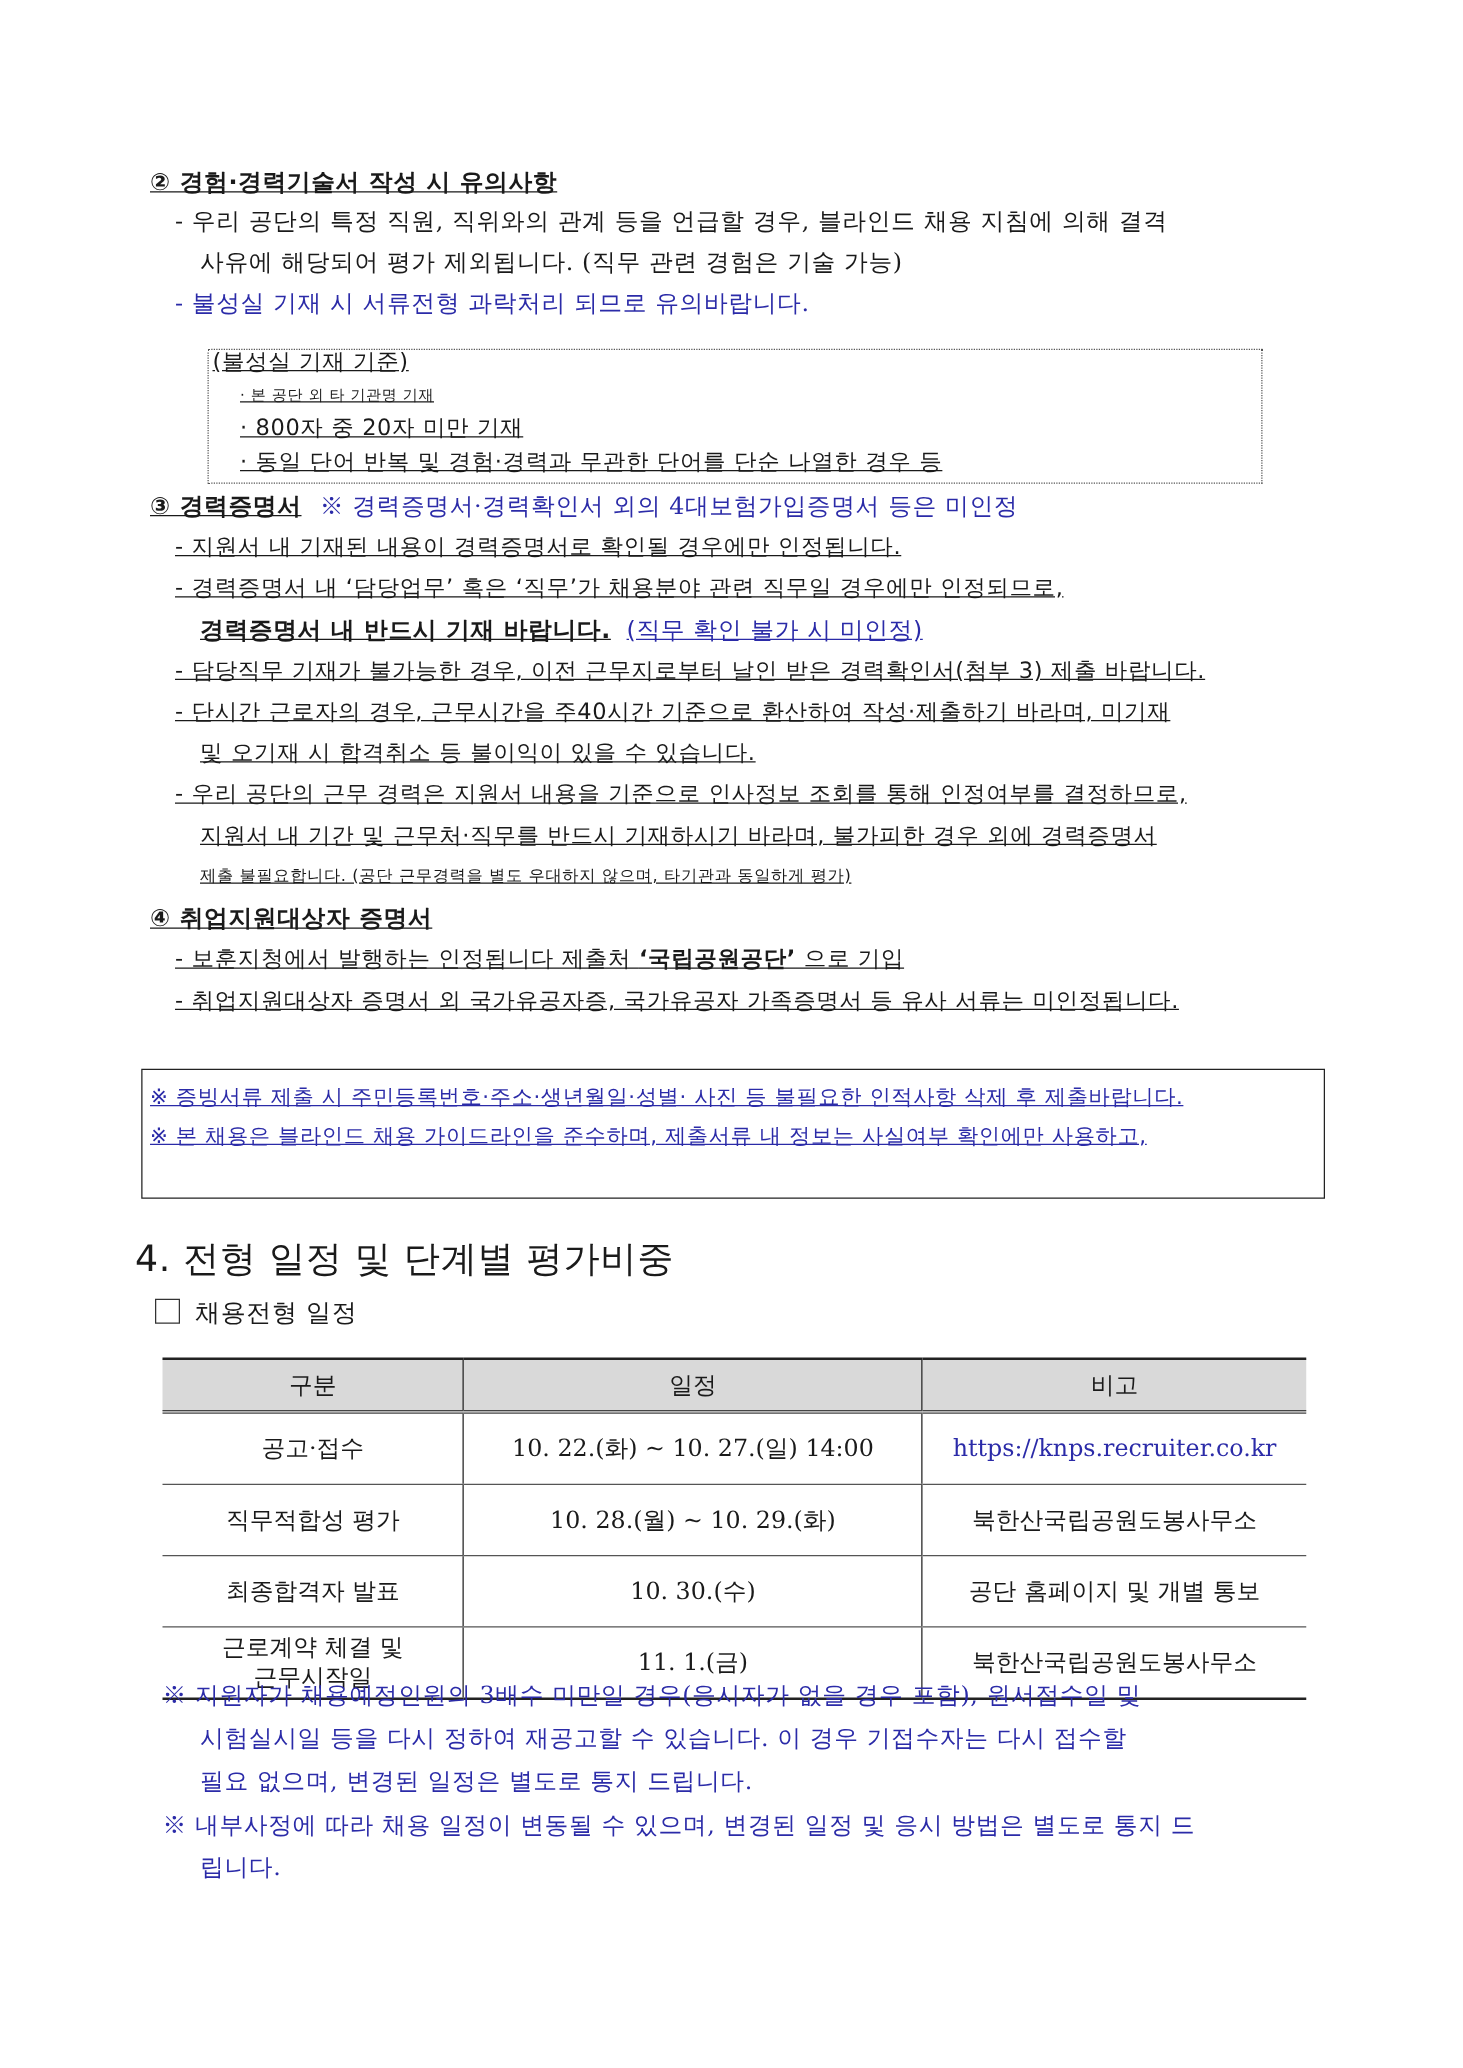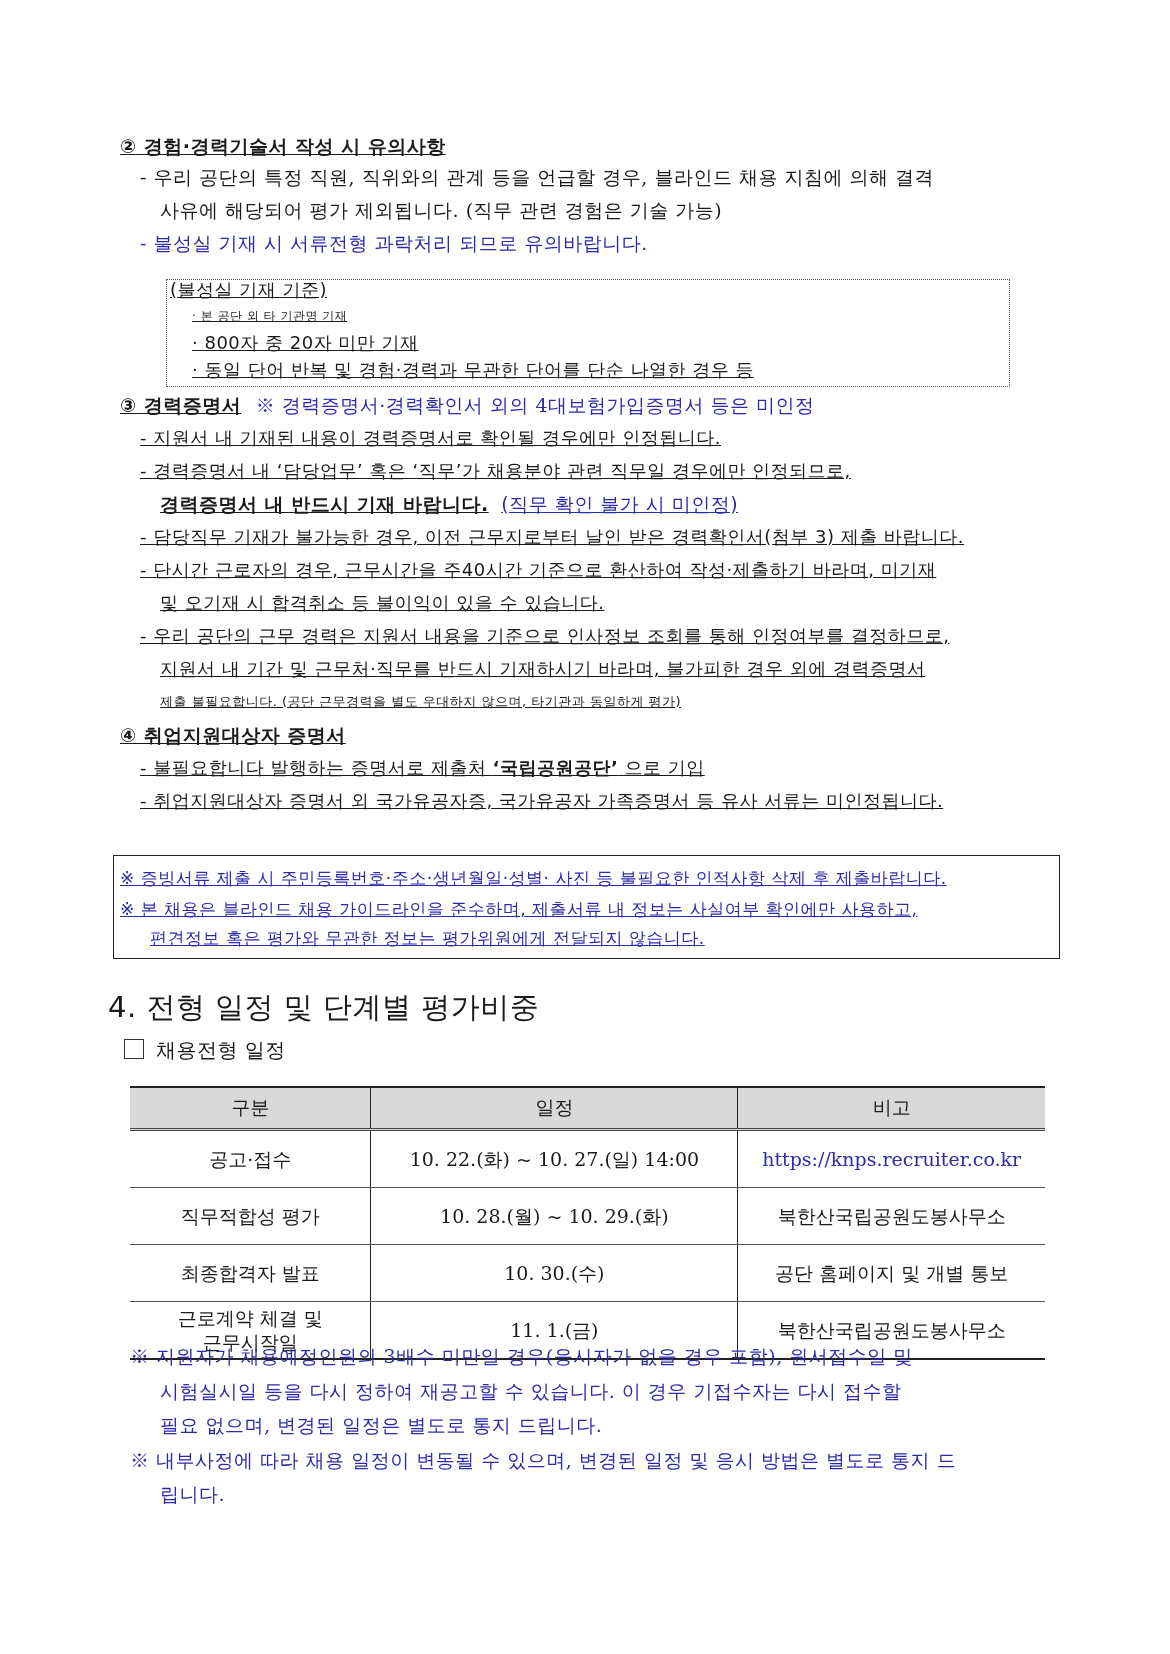--- a/index.html
+++ b/index.html
@@ -73,28 +73,27 @@
   </div>
   <div class="line sans" style="left:140px; top:523px; font-size:18px;">- 담당직무 기재가 불가능한 경우, 이전 근무지로부터 날인 받은 경력확인서(첨부 3) 제출 바랍니다.</div>
   <div class="line sans" style="left:140px; top:556px; font-size:18px;">- 단시간 근로자의 경우, 근무시간을 주40시간 기준으로 환산하여 작성·제출하기 바라며, 미기재</div>
   <div class="line sans" style="left:160px; top:589px; font-size:18px;">및 오기재 시 합격취소 등 불이익이 있을 수 있습니다.</div>
   <div class="line sans" style="left:140px; top:622px; font-size:18px;">- 우리 공단의 근무 경력은 지원서 내용을 기준으로 인사정보 조회를 통해 인정여부를 결정하므로,</div>
   <div class="line sans" style="left:160px; top:655px; font-size:18px;">지원서 내 기간 및 근무처·직무를 반드시 기재하시기 바라며, 불가피한 경우 외에 경력증명서</div>
   <div class="line sans" style="left:160px; top:688px; font-size:13px;">제출 불필요합니다. (공단 근무경력을 별도 우대하지 않으며, 타기관과 동일하게 평가)</div>
 
   <div class="line bold sans" style="left:120px; top:721px;">④ 취업지원대상자 증명서</div>
   <div class="line sans" style="left:140px; top:754px; font-size:18px;">
-    <span>- 불필요합니다 발행하는 증명서로 제출처 </span><span class="bold">‘국립공원공단’</span><span> 으로 기입</span>
+    <span>- 보훈지청에서 발행하는 인정됩니다 제출처 </span><span class="bold">‘국립공원공단’</span><span> 으로 기입</span>
   </div>
   <div class="line sans" style="left:140px; top:787px; font-size:18px;">- 취업지원대상자 증명서 외 국가유공자증, 국가유공자 가족증명서 등 유사 서류는 미인정됩니다.</div>
 
   <div class="notebox"></div>
   <div class="line blue sans" style="left:120px; top:864px; font-size:17px;">※ 증빙서류 제출 시 주민등록번호·주소·생년월일·성별· 사진 등 불필요한 인적사항 삭제 후 제출바랍니다.</div>
   <div class="line blue sans" style="left:120px; top:895px; font-size:17px;">※ 본 채용은 블라인드 채용 가이드라인을 준수하며, 제출서류 내 정보는 사실여부 확인에만 사용하고,</div>
-  <div class="line blue sans" style="left:150px; top:924px; font-size:17px;">편견정보 혹은 평가와 무관한 정보는 평가위원에게 전달되지 않습니다.</div>
 
   <div class="line h2" style="left:108px; top:987px; line-height:40px;">4. 전형 일정 및 단계별 평가비중</div>
   <div class="line" style="left:124px; top:1036px; font-size:20px;">
     <span class="chk"></span><span>채용전형 일정</span>
   </div>
 
   <table class="sched">
     <thead>
       <tr>
         <th class="c1">구분</th>

